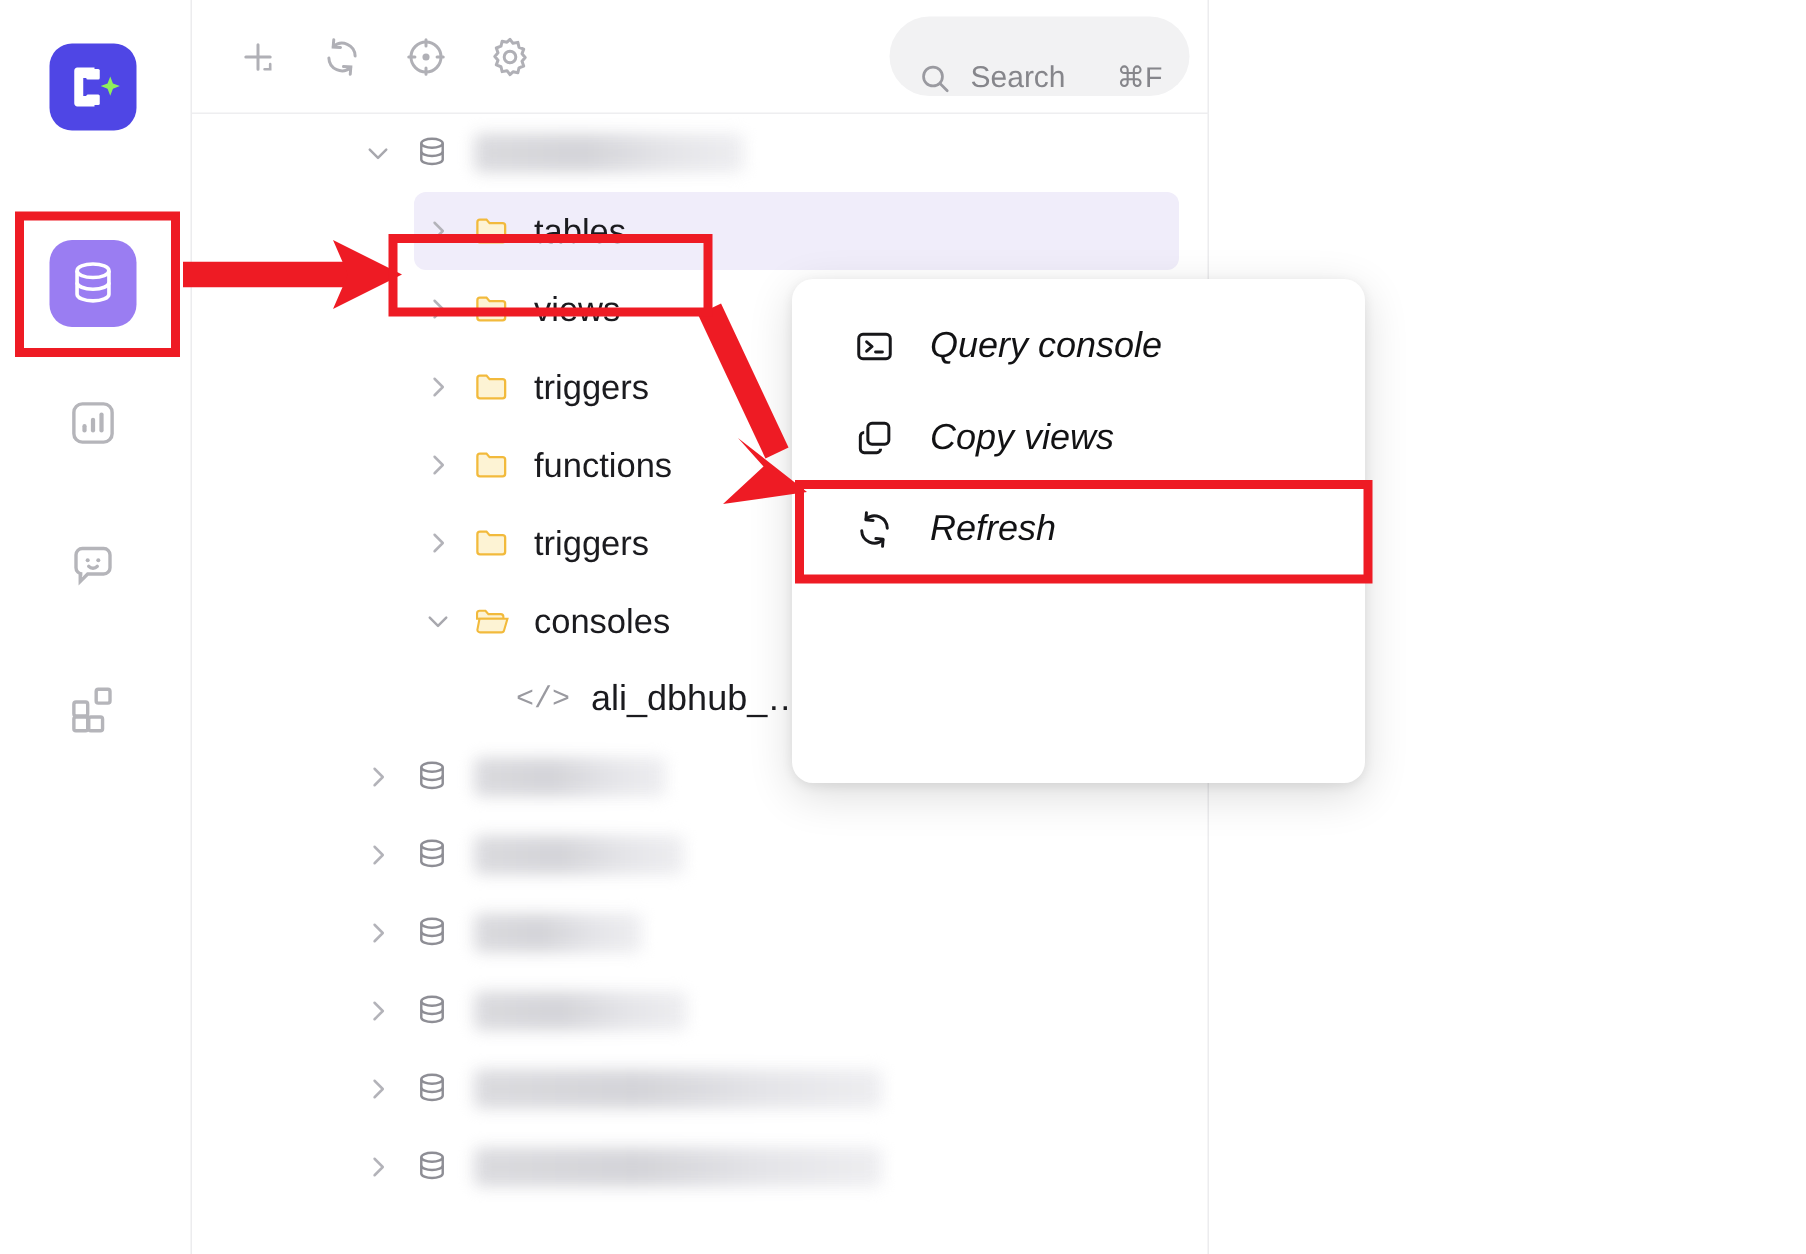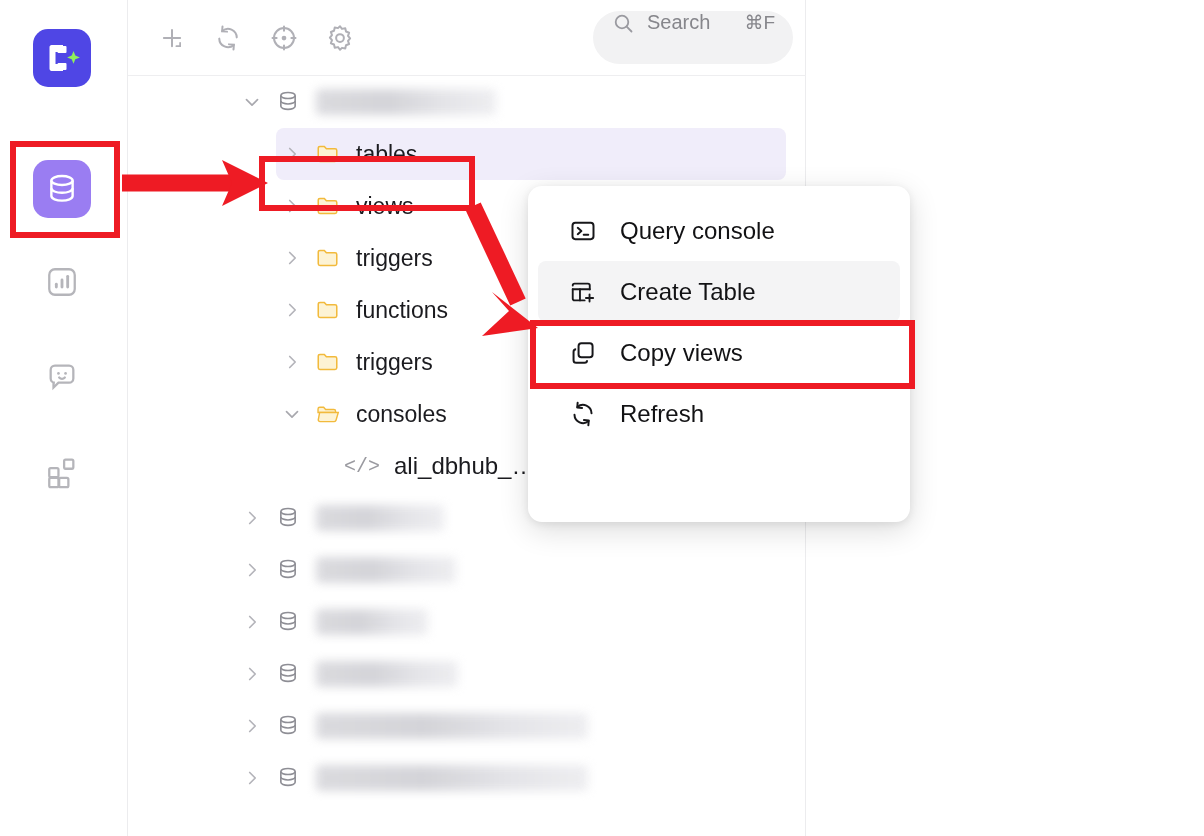--- a/index.html
+++ b/index.html
@@ -61,21 +61,21 @@
     display: flex; align-items: center; justify-content: center;
     border-radius: 8px;
     cursor: pointer;
   }
   .tool-icon:first-child { margin-left: 22px; }
   .search-box {
     position: absolute; left: 465px; top: 11px;
     width: 200px; height: 53px;
     background: #f2f2f3;
     border-radius: 27px;
-    display: flex; align-items: flex-start;
+    display: flex; align-items: flex-end;
     padding: 0 18px;
     cursor: text;
   }
   .search-label {
     margin-left: 12px;
     font-size: 20px;
     color: #86868b;
     flex: 1;
   }
   .search-kbd {
@@ -144,20 +144,21 @@
   
   .ctx-menu {
     position: absolute;
     left: 528px; top: 186px;
     width: 382px; height: 336px;
     background: #ffffff;
     border-radius: 14px;
     box-shadow: 0 8px 30px rgba(0,0,0,.14), 0 2px 8px rgba(0,0,0,.08);
     padding: 14px 10px;
     z-index: 30;
+    font-style: italic;
   }
   .mi {
     height: 61px;
     display: flex; align-items: center;
     padding-left: 30px;
     border-radius: 8px;
     cursor: pointer;
   }
   .mi.hl { background: #f4f4f5; }
   .mi .mic {
@@ -493,32 +494,20 @@
         <svg width="28" height="28" viewBox="0 0 24 24" fill="none" stroke="#17171a" stroke-width="1.7" stroke-linecap="round" stroke-linejoin="round">
           <rect x="3" y="5" width="18" height="14" rx="2.4"></rect>
           <path d="M7.5 9.3 L10.6 12 L7.5 14.7"></path>
           <path d="M12.6 15.2 L16.5 15.2"></path>
         </svg>
       </span>
       <span class="mlbl">Query console</span>
     </div>
 
 
-    <div class="mi hl">
-      <span class="mic">
-        <svg width="28" height="28" viewBox="0 0 24 24" fill="none" stroke="#17171a" stroke-width="1.6" stroke-linejoin="round" stroke-linecap="round">
-          <path d="M3.2 6.4 c0-.9.7-1.6 1.6-1.6 h11.4 c.9 0 1.6.7 1.6 1.6 v3.4"></path>
-          <path d="M3.2 9.6 v8 c0 .9.7 1.6 1.6 1.6 h8.6"></path>
-          <path d="M3.2 9.6 H17.8"></path>
-          <path d="M9.4 9.6 V19.2"></path>
-          <path d="M17.6 14 v6.2 M14.5 17.1 h6.2"></path>
-        </svg>
-      </span>
-      <span class="mlbl">Create Table</span>
-    </div>
 
     <div class="mi">
       <span class="mic">
         <svg width="28" height="28" viewBox="0 0 24 24" fill="none" stroke="#17171a" stroke-width="1.7" stroke-linejoin="round">
           <rect x="8.2" y="3.6" width="12" height="12" rx="2.4"></rect>
           <path d="M15.5 18.2 c0 1.2-1 2.2-2.2 2.2 H6.1 c-1.2 0-2.2-1-2.2-2.2 V11 c0-1.2 1-2.2 2.2-2.2"></path>
         </svg>
       </span>
       <span class="mlbl">Copy views</span>
     </div>

